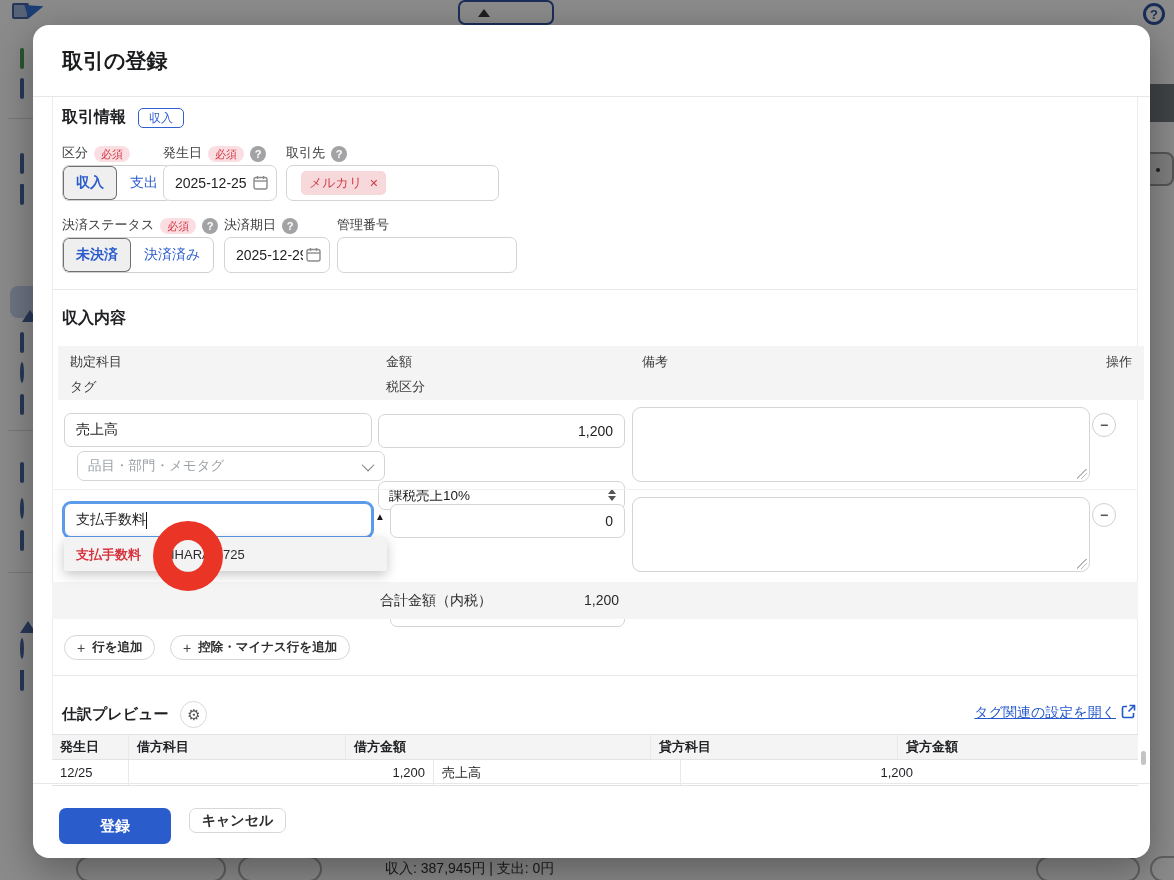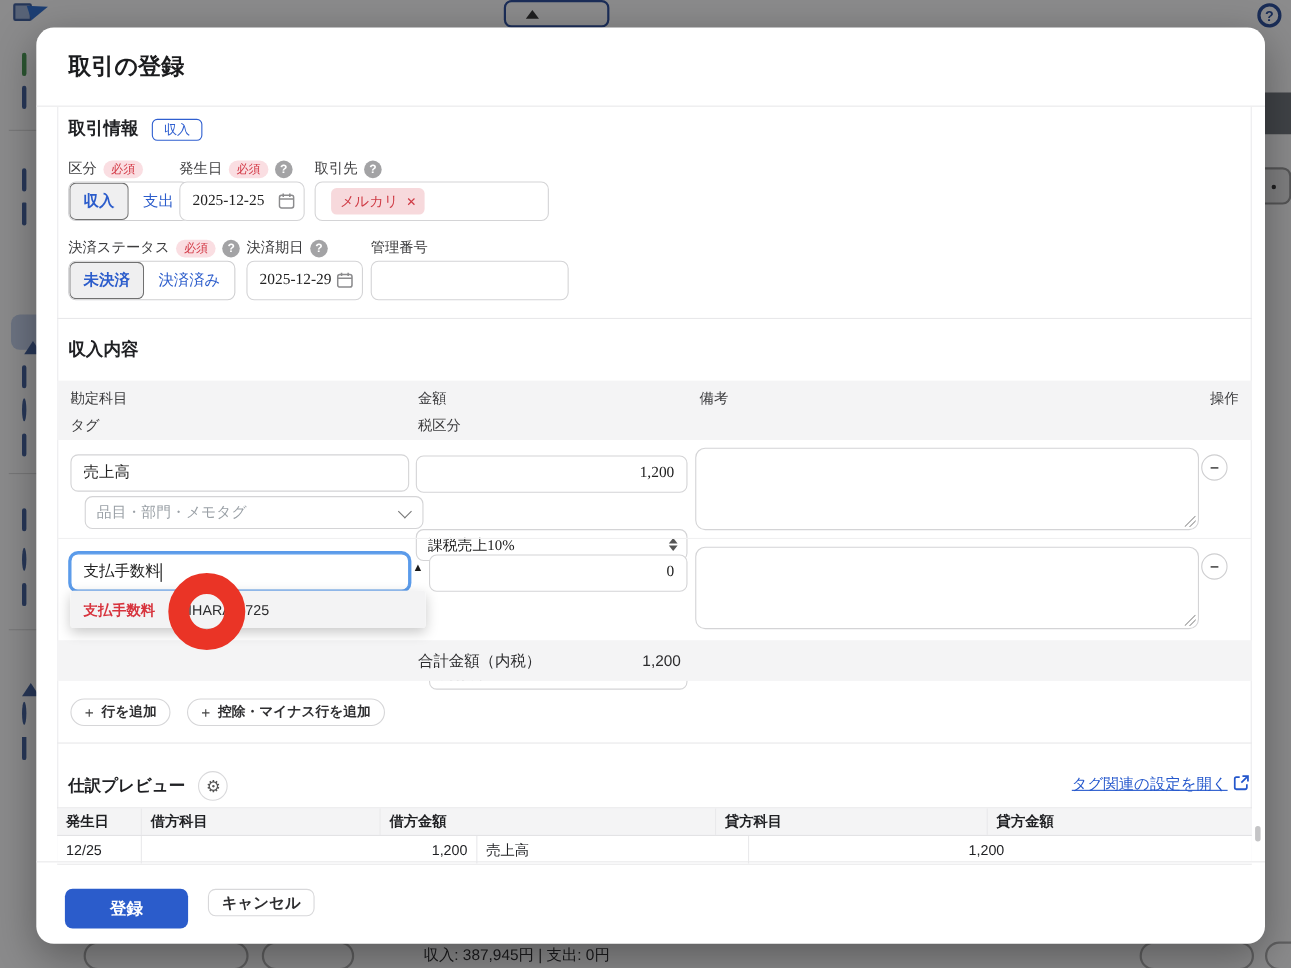--- a/index.html
+++ b/index.html
@@ -42,21 +42,21 @@
   .flabel{display:flex;align-items:flex-end;gap:6px;font-size:13px;color:#3c3c3e;}
   .req{background:#fadee2;color:#d33a47;border-radius:9px;font-size:11px;padding:1px 7px;line-height:14px;}
   .help{width:16px;height:16px;background:#a3a3a5;color:#fff;border-radius:50%;font-size:11px;font-weight:bold;
         display:inline-flex;align-items:center;justify-content:center;}
 
   .toggle{display:flex;border:1px solid #cfcfd1;border-radius:7px;background:#fff;height:36px;box-sizing:border-box;overflow:hidden;}
   .tseg{display:flex;align-items:center;justify-content:center;font-size:14px;color:#2b5ccb;padding:0 13px;cursor:pointer;}
   .tseg.sel{background:#efeff0;font-weight:bold;box-shadow:inset 0 0 0 1px #707070;border-radius:6px;}
 
   .ipt,.selbox,.inputlike{border:1px solid #d4d4d6;border-radius:7px;background:#fff;box-sizing:border-box;font-size:14px;color:#222;
-        font-family:Liberation Serif, serif;}
+        font-family:Liberation Sans, sans-serif;}
   .ipt{padding:0 11px;outline:none;}
   .ipt.right{text-align:right;}
   .ipt:disabled{background:#fff;color:#222;}
   .cal{position:absolute;right:9px;top:10px;}
   .inputlike{display:flex;align-items:center;padding:0 14px;}
   .tagpill{background:#f7d9dc;color:#cf3b45;border-radius:5px;font-size:13px;padding:3px 8px;display:flex;align-items:center;gap:7px;}
   .tagpill .x{font-size:11px;}
 
   .band{background:#f4f4f5;}
   .hcell{position:absolute;font-size:13px;color:#3a3a3c;}
@@ -232,21 +232,21 @@
       </span>
     </div>
     <input class="abs ipt" style="left: 304px; top: 212px; width: 180px; height: 36px;" value="">
 
     <div class="abs hline" style="left:19px;top:264px;width:1086px"></div>
 
     <div class="abs sec-head" style="left:29px;top:283px">
       <span>収入内容</span>
     </div>
 
-    <div class="abs band" style="left:19px;top:321px;width:1086px;height:54px">
+    <div class="abs band" style="left:25px;top:321px;width:1086px;height:54px">
       <span class="hcell" style="left:12px;top:7px">勘定科目</span>
       <span class="hcell" style="left:328px;top:7px">金額</span>
       <span class="hcell" style="left:584px;top:7px">備考</span>
       <span class="hcell" style="right:12px;top:7px">操作</span>
       <span class="hcell" style="left:12px;top:32px">タグ</span>
       <span class="hcell" style="left:328px;top:32px">税区分</span>
     </div>
 
     <input class="abs ipt" style="left: 31px; top: 388px; width: 308px; height: 34px;" value="売上高">
     <div class="abs selbox" style="left:44px;top:426px;width:308px;height:30px">

